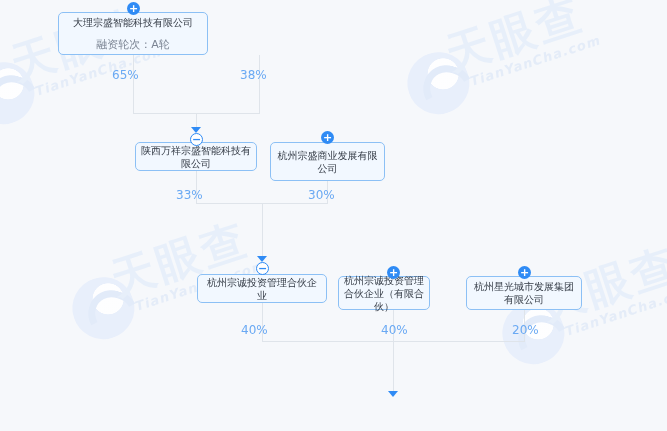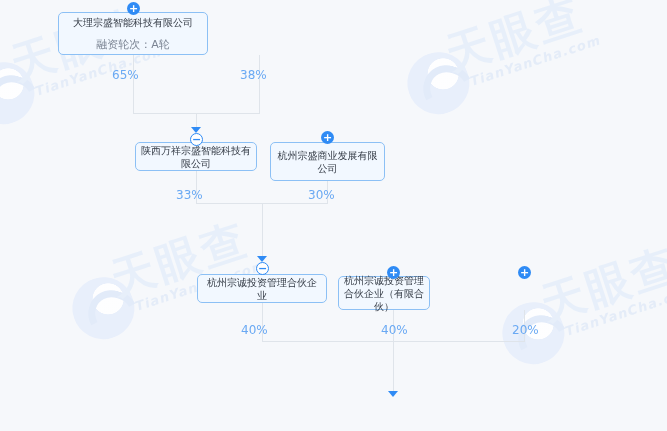--- a/index.html
+++ b/index.html
@@ -239,15 +239,18 @@
   <div class="node" style="left:197px; top:274px; width:130px; height:29px;">
     <div class="node-name">杭州宗诚投资管理合伙企业</div>
   </div>
 
   <div class="toggle plus" style="left:387px; top:266px;">+</div>
   <div class="node" style="left:338px; top:276px; width:92px; height:34px;">
     <div class="node-name">杭州宗诚投资管理合伙企业（有限合伙）</div>
   </div>
 
   <div class="toggle plus" style="left:518px; top:266px;">+</div>
+  <div class="node" style="left:466px; top:276px; width:116px; height:34px;">
+    <div class="node-name">杭州星光城市发展集团有限公司</div>
+  </div>
 
 
 </div>
 
 </body></html>

